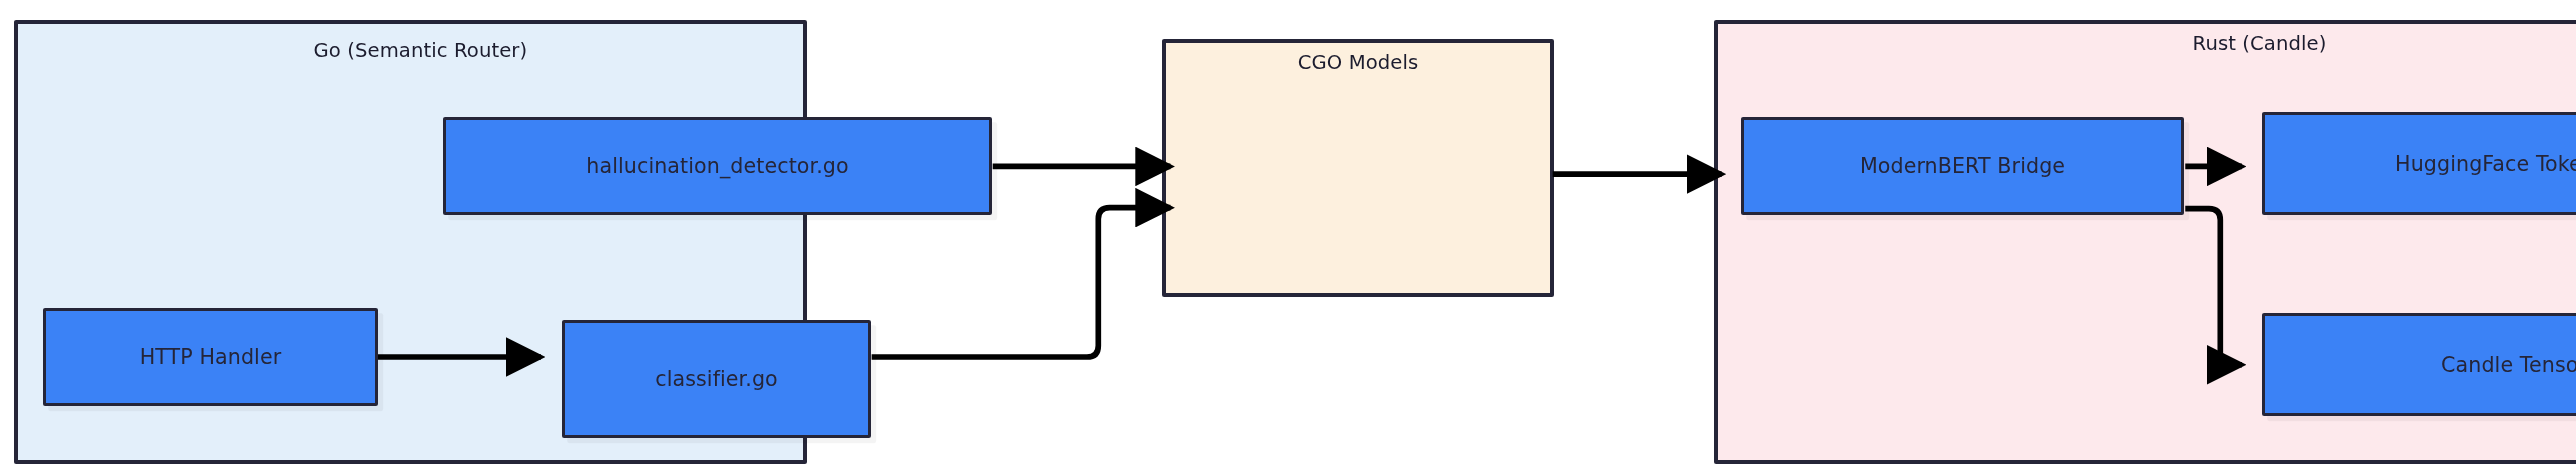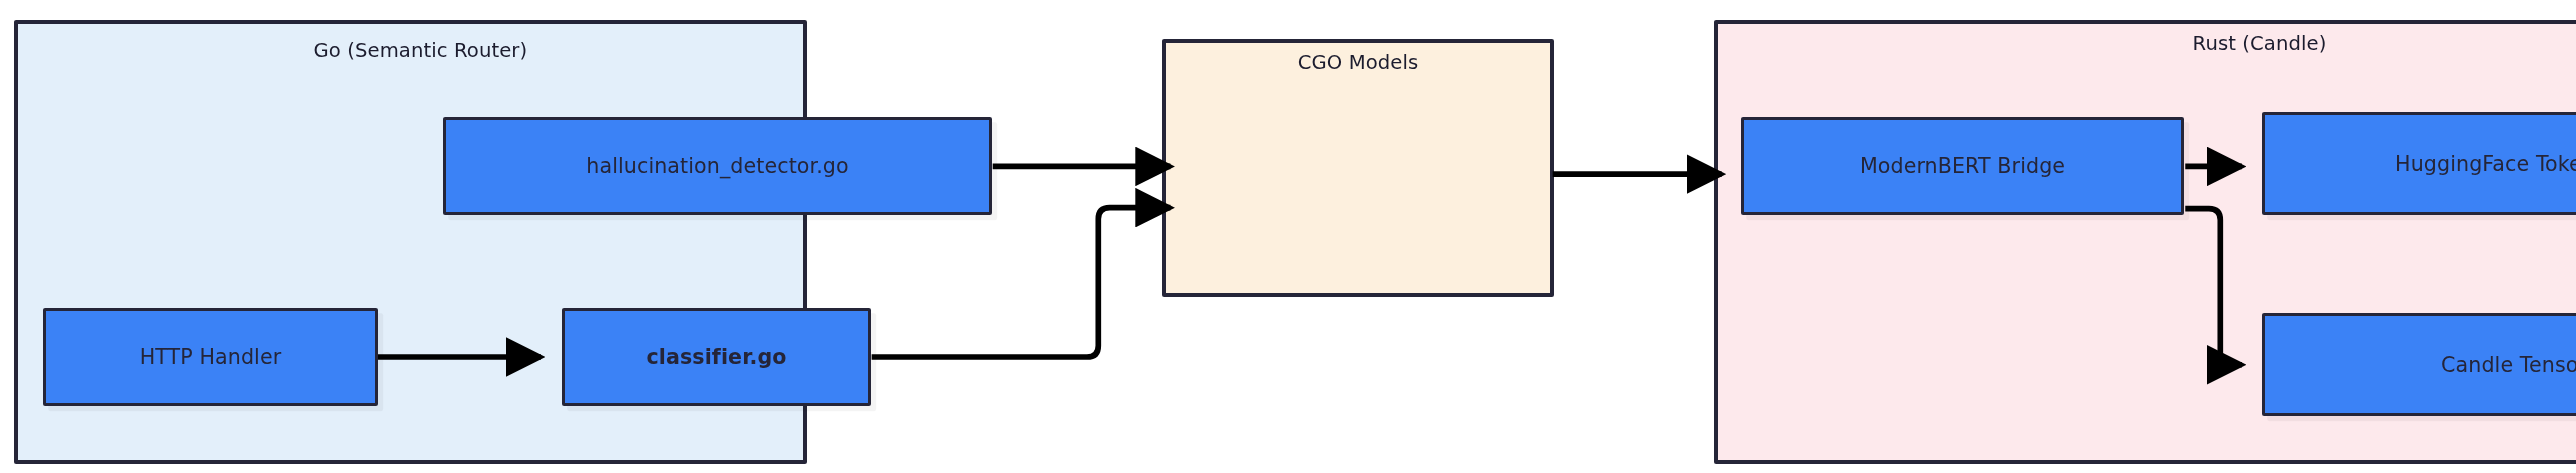--- a/index.html
+++ b/index.html
@@ -50,21 +50,21 @@
     align-items: center;
     justify-content: center;
     color: #252538;
     font-size: 20.6px;
     white-space: nowrap;
     letter-spacing: 0.1px;
     box-shadow: 5.2px 5.2px 0 rgba(0,0,0,0.045);
   }
   #node-hallucination { left: 443px;  top: 117px; width: 549px; height: 98px; }
   #node-http          { left: 36px;   top: 308px; width: 335px;  height: 98px; margin-left: 7px; }
-  #node-classifier    { left: 562px; top: 308px; width: 309px;  height: 98px; font-weight: bold; }
+  #node-classifier    { left: 562px; top: 320px; width: 309px;  height: 118px; }
   #node-candle-binding{ left: 1191px; top: 128px; width: 361px;  height: 93px; }
   #node-modernbert    { left: 1741px; top: 117px; width: 443px;  height: 98px; }
   #node-hf-tokenizers { left: 2262px; top: 112px; width: 515px; height: 103px; }
   #node-candle-tensors{ left: 2262px; top: 313px; width: 515px; height: 103px; }
 
   
   #edges {
     position: absolute;
     left: 0;
     top: 0;

